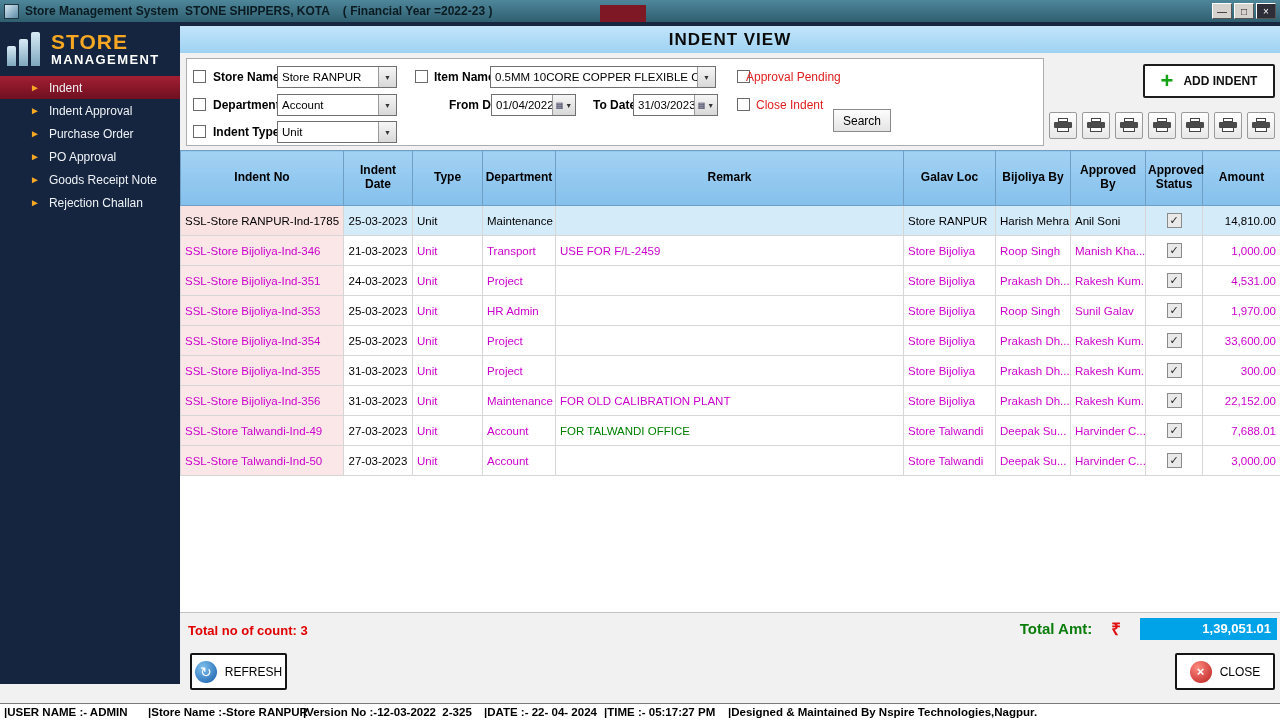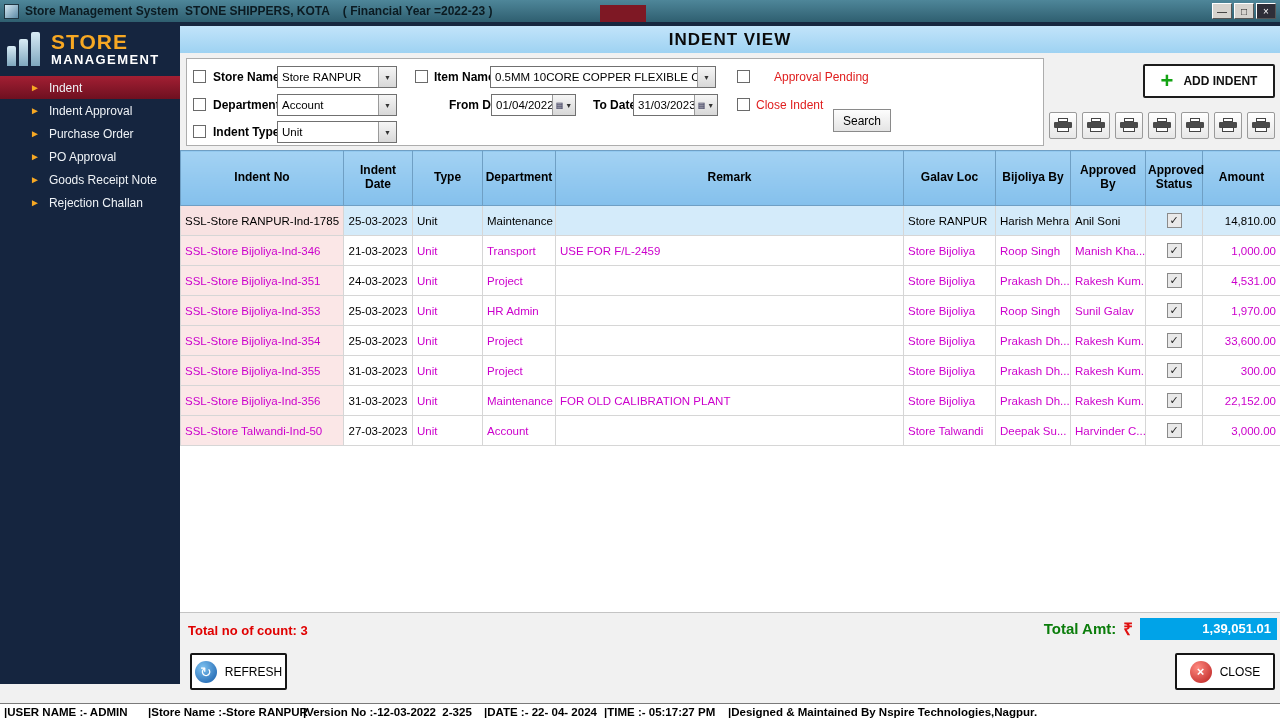--- a/index.html
+++ b/index.html
@@ -77,21 +77,21 @@
   tr td:first-child{background:#fbe7e7;}
   tr.selected td{background:#d4ebfa;}
   tr.selected td:first-child{background:#f8e2e2;}
   .c-date{text-align:center;}
   .c-amount{text-align:right;}
   .c-status{text-align:center;}
   .row-check{display:inline-block;width:13px;height:13px;border:1px solid #8a8a8a;background:#e9e9e9;font-size:11px;line-height:12px;color:#222;text-align:center;}
 
   
   .count-label{position:absolute;left:8px;top:601px;font-size:13px;font-weight:bold;color:#e00000;}
-  .total-area{position:absolute;right:3px;top:595px;display:flex;align-items:center;gap:7px;}
+  .total-area{position:absolute;right:3px;top:595px;display:flex;align-items:center;gap:19px;}
   .total-label{font-size:15px;font-weight:bold;color:#0b7d0b;}
   .rupee{font-size:17px;font-weight:bold;color:#e01010;}
   .total-value{width:137px;height:22px;background:#00a3e8;color:#fff;font-size:13px;font-weight:bold;display:flex;align-items:center;justify-content:flex-end;padding-right:6px;box-sizing:border-box;}
   .foot-btn{position:absolute;top:631px;height:37px;background:#fff;border:2px solid #151515;border-radius:2px;display:flex;align-items:center;justify-content:center;gap:8px;font-size:12px;color:#000;font-family:inherit;}
   .refresh-btn{left:10px;width:97px;}
   .close-btn{right:5px;width:100px;}
   .refresh-icon{width:22px;height:22px;border-radius:50%;background:radial-gradient(circle at 35% 30%,#7ec2f0,#1259a8);color:#fff;font-size:14px;line-height:22px;text-align:center;flex:none;}
   .refresh-icon::after{content:"↻";}
   .close-icon{width:22px;height:22px;border-radius:50%;background:radial-gradient(circle at 35% 30%,#ff8a80,#b81d1d);color:#fff;font-weight:bold;font-size:13px;line-height:21px;text-align:center;flex:none;}
   .close-icon::after{content:"×";}
@@ -219,21 +219,21 @@
       </span>
 
       <span class="cb" style="left:228px;top:11px;"></span>
       <span class="flabel" style="left:247px;top:11px;">Item Name</span>
       <span class="combo" style="left:303px;top:7px;width:226px;">
         <span class="val">0.5MM 10CORE COPPER FLEXIBLE CA</span>
           <span class="dd"></span>
       </span>
 
       <span class="cb" style="left:550px;top:11px;"></span>
-      <span class="flabel red" style="left:587px;top:11px;text-align:center;">Approval Pending</span>
+      <span class="flabel red" style="left:559px;top:11px;text-align:center;">Approval Pending</span>
 
       <span class="cb" style="left:6px;top:39px;"></span>
       <span class="flabel" style="left:26px;top:39px;">Department</span>
       <span class="combo" style="left:90px;top:35px;width:120px;">
         <span class="val">Account</span>
           <span class="dd"></span>
       </span>
 
       <span class="flabel" style="left:262px;top:39px;">From Date</span>
       <span class="combo" style="left:304px;top:35px;width:85px;">
@@ -422,20 +422,32 @@
               <td class="c-type">Unit</td>
               <td class="c-dept">Maintenance</td>
               <td class="c-remark" style="color: rgb(204, 0, 204);">FOR OLD CALIBRATION PLANT</td>
               <td class="c-loc">Store Bijoliya</td>
               <td class="c-prep">Prakash Dh...</td>
               <td class="c-appby">Rakesh Kum...</td>
               <td class="c-status"><span class="row-check">✓</span></td>
               <td class="c-amount">22,152.00</td>
             </tr>
             <tr style="color: rgb(204, 0, 204);">
+              <td class="c-indno">SSL-Store Talwandi-Ind-49</td>
+              <td class="c-date" style="color: rgb(0, 0, 0);">27-03-2023</td>
+              <td class="c-type">Unit</td>
+              <td class="c-dept">Account</td>
+              <td class="c-remark" style="color: rgb(0, 128, 0);">FOR TALWANDI OFFICE</td>
+              <td class="c-loc">Store Talwandi</td>
+              <td class="c-prep">Deepak Su...</td>
+              <td class="c-appby">Harvinder C...</td>
+              <td class="c-status"><span class="row-check">✓</span></td>
+              <td class="c-amount">7,688.01</td>
+            </tr>
+            <tr style="color: rgb(204, 0, 204);">
               <td class="c-indno">SSL-Store Talwandi-Ind-50</td>
               <td class="c-date" style="color: rgb(0, 0, 0);">27-03-2023</td>
               <td class="c-type">Unit</td>
               <td class="c-dept">Account</td>
               <td class="c-remark"></td>
               <td class="c-loc">Store Talwandi</td>
               <td class="c-prep">Deepak Su...</td>
               <td class="c-appby">Harvinder C...</td>
               <td class="c-status"><span class="row-check">✓</span></td>
               <td class="c-amount">3,000.00</td>

